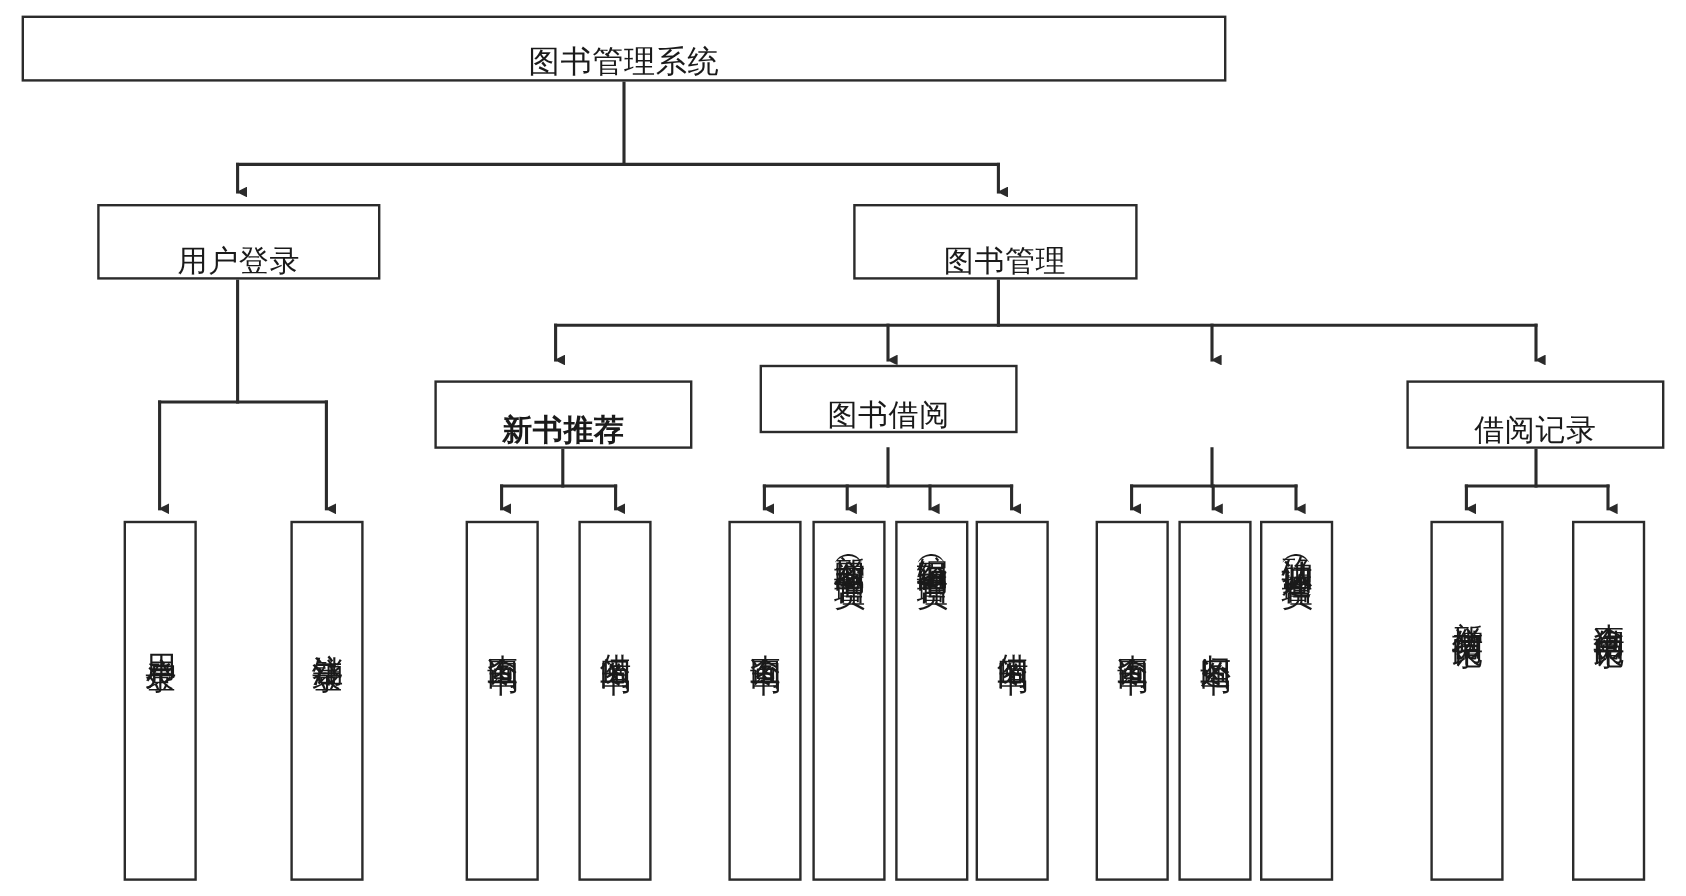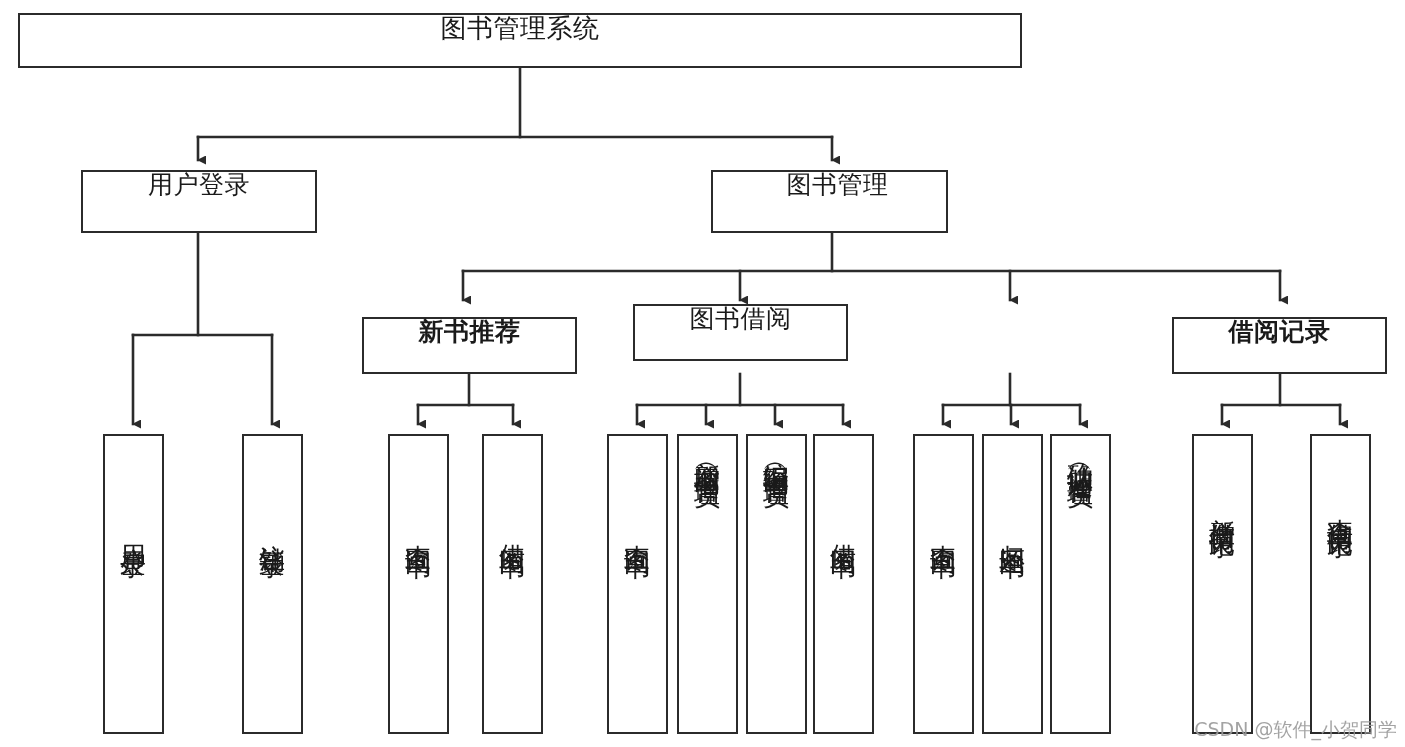--- a/index.html
+++ b/index.html
@@ -24,21 +24,21 @@
     top: 0;
     width: 1405px;
     height: 747px;
   }
   .node {
     position: absolute;
     box-sizing: border-box;
     border: 2.5px solid #2b2b2b;
     background: #ffffff;
     display: flex;
-    align-items: flex-start;
+    align-items: flex-end;
     justify-content: center;
     z-index: 2;
   }
   .node-label {
     color: #1a1a1a;
     letter-spacing: 0.5px;
     white-space: nowrap;
     line-height: 1.05;
   }
   .node-h .node-label {
@@ -140,21 +140,21 @@
   <div class="node node-h" style="left:711px; top:170px; width:237px; height:63px;padding-left:16px;">
     <span class="node-label">图书管理</span>
   </div>
 
   <div class="node node-h" style="left:362px; top:317px; width:215px; height:57px;font-weight:bold;">
     <span class="node-label">新书推荐</span>
   </div>
   <div class="node node-h" style="left:633px; top:304px; width:215px; height:57px;">
     <span class="node-label">图书借阅</span>
   </div>
-  <div class="node node-h" style="left:1172px; top:317px; width:215px; height:57px;font-weight:bold;">
+  <div class="node node-h" style="left:1172px; top:317px; width:215px; height:57px;">
     <span class="node-label">借阅记录</span>
   </div>
 
   <div class="node node-v pad-small" style="left:103px; top:434px; width:61px; height:300px;">
     <span class="node-label">用户登录</span>
   </div>
   <div class="node node-v pad-small" style="left:242px; top:434px; width:61px; height:300px;">
     <span class="node-label">注销登录</span>
   </div>
 
@@ -188,15 +188,14 @@
     <span class="node-label">确认归还（管理员）</span>
   </div>
 
   <div class="node node-v pad-mid" style="left:1192px; top:434px; width:61px; height:300px;">
     <span class="node-label">新增借阅记录</span>
   </div>
   <div class="node node-v pad-mid" style="left:1310px; top:434px; width:61px; height:300px;">
     <span class="node-label">查询借阅记录</span>
   </div>
 
-  <div id="watermark">CSDN @软件_小贺同学</div>
 
 </div>
 
 </body></html>

